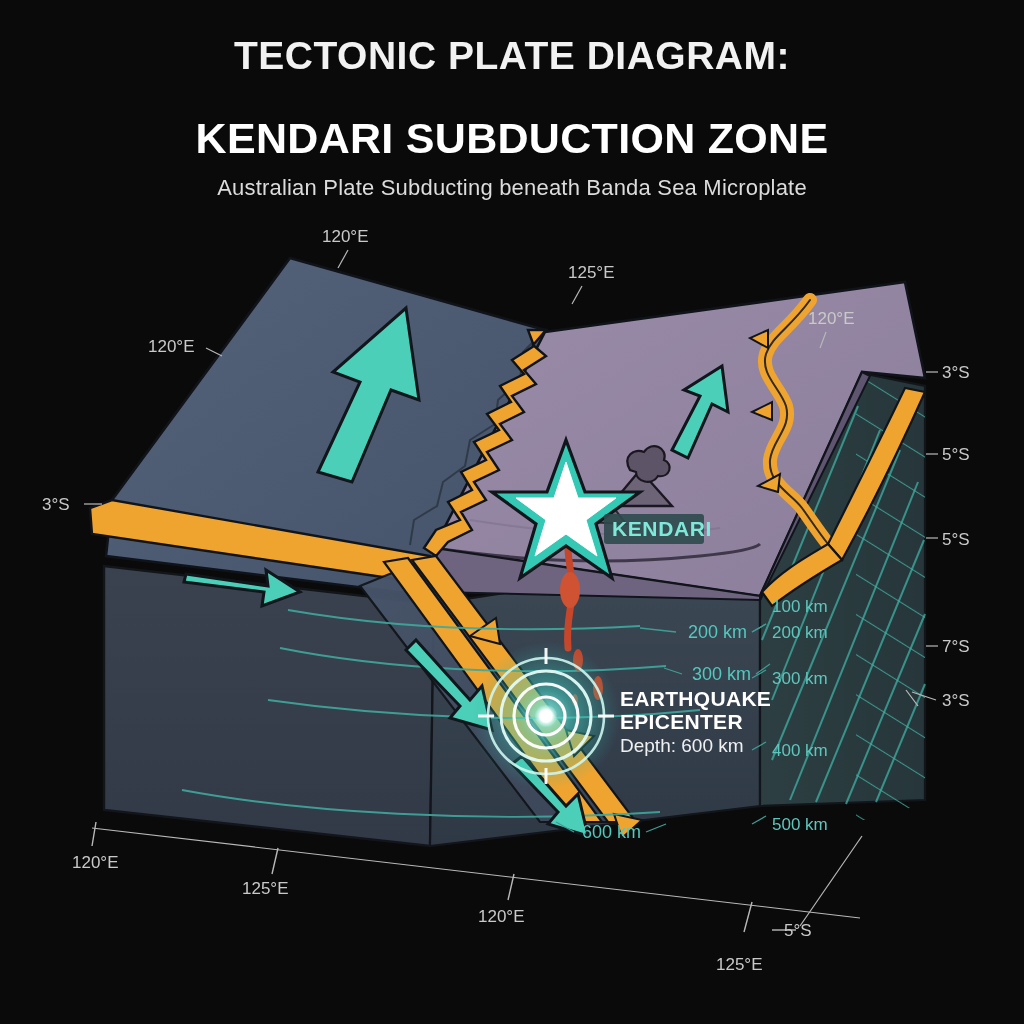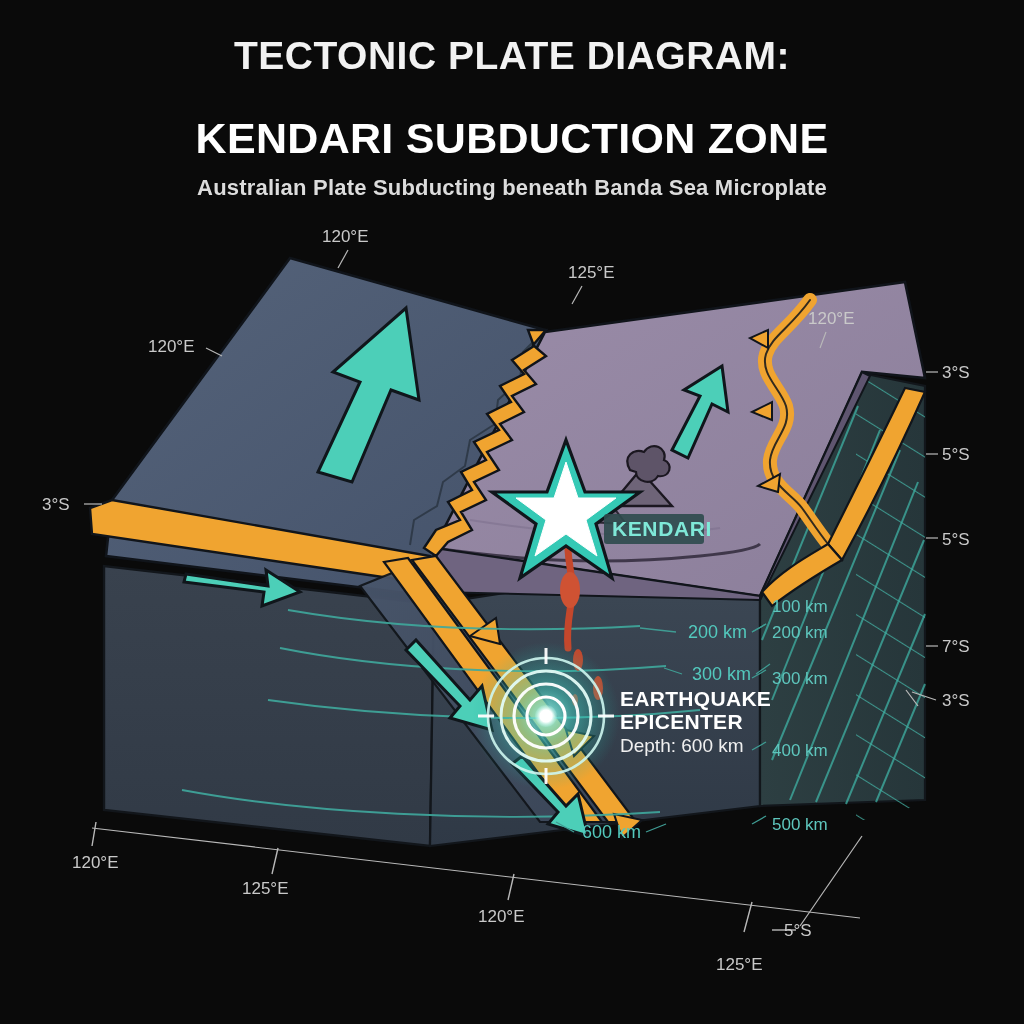--- a/index.html
+++ b/index.html
@@ -18,21 +18,21 @@
   .t-line1{
     color:#f2f2f2;font-size:39px;font-weight:bold;letter-spacing:.5px;
     line-height:1.12;
   }
   .t-line2{
     color:#ffffff;font-size:43px;font-weight:bold;letter-spacing:.3px;
     line-height:1.12;
     margin-top:36px;
   }
   .subtitle{
-    margin-top:13px;color:#dcdcdc;font-size:22px;font-weight:700;letter-spacing:.2px;
+    margin-top:13px;color:#dcdcdc;font-size:22px;font-weight:400;letter-spacing:.2px;
   }
   svg{display:block;}
   .axlabel{fill:#c9c9c9;font-size:17px;font-family:"Liberation Sans",sans-serif;}
   .depthlabel{fill:#53c9bd;font-size:18px;font-family:"Liberation Sans",sans-serif;}
   .depthlabel2{fill:#5ec6bd;font-size:17px;font-family:"Liberation Sans",sans-serif;}
   .cityname{fill:#7fe8d8;font-size:21px;font-weight:bold;letter-spacing:.6px;
     font-family:"Liberation Sans",sans-serif;}
   .eq-head{fill:#ffffff;font-size:21px;font-weight:bold;letter-spacing:.3px;
     font-family:"Liberation Sans",sans-serif;}
   .eq-sub{fill:#f0f0f0;font-size:19px;font-weight:400;

